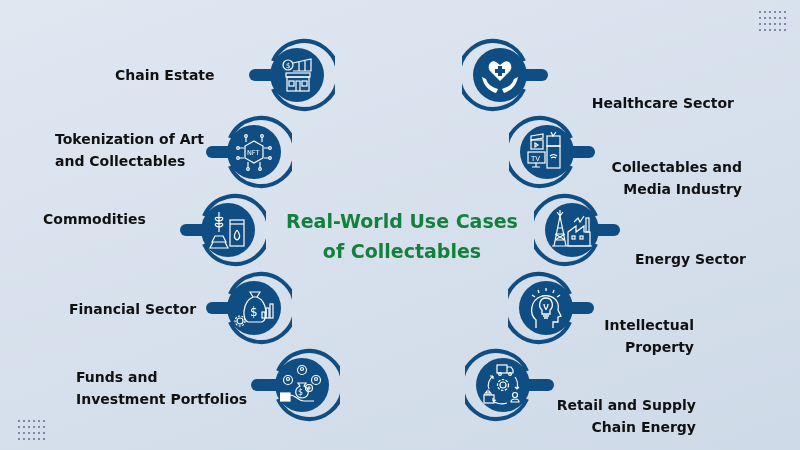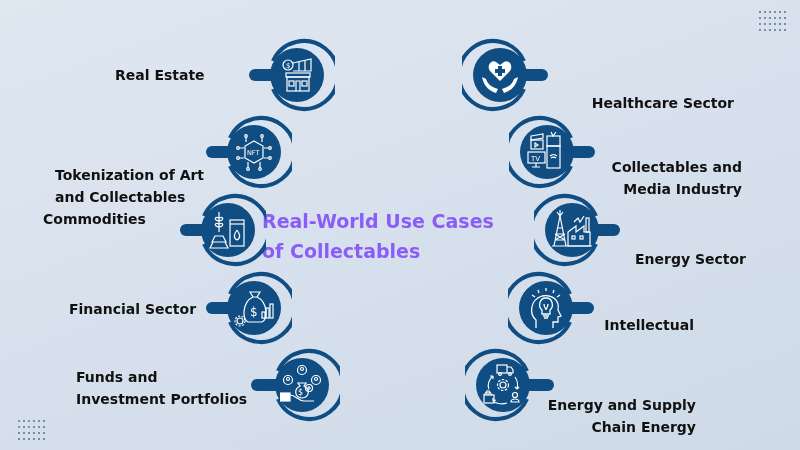--- a/index.html
+++ b/index.html
@@ -1,22 +1,22 @@
 <!DOCTYPE html>
 <html><head>
 <meta charset="utf-8">
 <style>
   html,body{margin:0;padding:0;}
   body{width:800px;height:450px;position:relative;overflow:hidden;
     background:linear-gradient(160deg,#dfe7f1 0%,#d6e0ec 55%,#cfdae8 100%);
     font-family:"DejaVu Sans","Liberation Sans",sans-serif;color:#111;}
   .dots{position:absolute;display:grid;grid-template-columns:repeat(6,3px);gap:2px 2px;}
   .dots span{width:2px;height:2px;background:#5a6f8e;border-radius:50%;display:block;margin:0 1px 2px 0;}
-  .title{position:absolute;left:262px;top:206px;width:280px;
-    font-weight:bold;font-size:19px;line-height:30px;color:#8b5cf6;}
+  .title{position:absolute;left:262px;top:206px;width:280px;text-align:center;
+    font-weight:bold;font-size:19px;line-height:30px;color:#15803d;}
   .node{position:absolute;width:76px;height:76px;}
   .node svg.ring{position:absolute;left:0;top:0;}
   .node .icon{position:absolute;left:16px;top:16px;width:44px;height:44px;}
   .label{position:absolute;font-weight:bold;font-size:14px;line-height:22px;color:#111;white-space:nowrap;}
   .label.right{text-align:right;margin-top:28px;}
   .label div{display:block;}
 </style>
 </head>
 <body>
 
@@ -72,42 +72,42 @@
     <span></span>
     <span></span>
 </div>
 
 <div class="title">
   <div>Real-World Use Cases</div>
   <div>of Collectables</div>
 </div>
 
 <div class="label" style="left:115px;top:64px;">
-  <div>Real Estate</div>
+  <div>Chain Estate</div>
 </div>
 <div class="node" style="left:259px;top:37px;">
   <svg class="ring" width="76" height="76" viewBox="0 0 76 76">
     <path d="M14 24 A34 34 0 1 1 14 52" fill="none" stroke="#0f4d82" stroke-width="4"></path>
     <circle cx="38" cy="38" r="27" fill="#0f4d82"></circle>
   </svg>
   <div style="position:absolute;left:-10px;top:32px;width:30px;height:12px;background:#0f4d82;border-radius:6px;"></div>
   <svg class="icon" viewBox="0 0 44 44" fill="none" stroke="#fff" stroke-width="1.2">
     <circle cx="13" cy="12" r="5"></circle>
       <text x="11" y="15" font-size="7" fill="#fff" stroke="none" font-family="DejaVu Sans,sans-serif">$</text>
     <path d="M18 10 L36 6 L36 18 L18 18"></path>
       <path d="M24 9 L24 18 M30 8 L30 18"></path>
     <rect x="11" y="20" width="24" height="4"></rect>
       <rect x="12" y="24" width="22" height="14"></rect>
     <rect x="14" y="28" width="5" height="5"></rect>
       <rect x="27" y="28" width="5" height="5"></rect>
       <path d="M21 38 V28 H25 V38"></path>
   </svg>
 </div>
 
-<div class="label" style="left:55px;top:128px;margin-top:36px;">
+<div class="label" style="left:55px;top:128px;">
   <div>Tokenization of Art</div>
   <div>and Collectables</div>
 </div>
 <div class="node" style="left:216px;top:114px;">
   <svg class="ring" width="76" height="76" viewBox="0 0 76 76">
     <path d="M14 24 A34 34 0 1 1 14 52" fill="none" stroke="#0f4d82" stroke-width="4"></path>
     <circle cx="38" cy="38" r="27" fill="#0f4d82"></circle>
   </svg>
   <div style="position:absolute;left:-10px;top:32px;width:30px;height:12px;background:#0f4d82;border-radius:6px;"></div>
   <svg class="icon" viewBox="0 0 44 44" fill="none" stroke="#fff" stroke-width="1.2">
@@ -247,37 +247,38 @@
     <path d="M24 14 L28 10 L30 14 L34 8"></path>
       <rect x="36" y="10" width="3" height="14"></rect>
     <rect x="22" y="28" width="3" height="3"></rect>
       <rect x="30" y="28" width="3" height="3"></rect>
     <path d="M2 38 H42"></path>
   </svg>
 </div>
 
 <div class="label right" style="right:106px;top:286px;">
   <div>Intellectual</div>
+  <div>Property</div>
 </div>
 <div class="node" style="left:508px;top:270px;">
   <svg class="ring" width="76" height="76" viewBox="0 0 76 76">
     <path d="M62 24 A34 34 0 1 0 62 52" fill="none" stroke="#0f4d82" stroke-width="4"></path>
     <circle cx="38" cy="38" r="27" fill="#0f4d82"></circle>
   </svg>
   <div style="position:absolute;left:56px;top:32px;width:30px;height:12px;background:#0f4d82;border-radius:6px;"></div>
   <svg class="icon" viewBox="0 0 44 44" fill="none" stroke="#fff" stroke-width="1.3">
     <path d="M14 4 L15 7 M22 2 V5 M30 4 L29 7 M8 9 L11 11 M36 9 L33 11"></path>
     <path d="M12 42 V34 C5 28 6 14 18 10 C28 8 36 14 34 24 L37 30 L34 31 V36 H29 V42"></path>
     <path d="M22 12 C15 12 14 21 18 24 V28 H26 V24 C30 21 29 12 22 12 Z"></path>
     <path d="M19 30 H25 M20 32 H24 M20 18 C20 22 22 22 22 24 M24 18 C24 22 22 22 22 24"></path>
   </svg>
 </div>
 
 <div class="label right" style="right:104px;top:366px;">
-  <div>Energy and Supply</div>
+  <div>Retail and Supply</div>
   <div>Chain Energy</div>
 </div>
 <div class="node" style="left:465px;top:347px;">
   <svg class="ring" width="76" height="76" viewBox="0 0 76 76">
     <path d="M62 24 A34 34 0 1 0 62 52" fill="none" stroke="#0f4d82" stroke-width="4"></path>
     <circle cx="38" cy="38" r="27" fill="#0f4d82"></circle>
   </svg>
   <div style="position:absolute;left:56px;top:32px;width:33px;height:12px;background:#0f4d82;border-radius:6px;"></div>
   <svg class="icon" viewBox="0 0 44 44" fill="none" stroke="#fff" stroke-width="1.2">
     <rect x="16" y="2" width="10" height="8"></rect>

